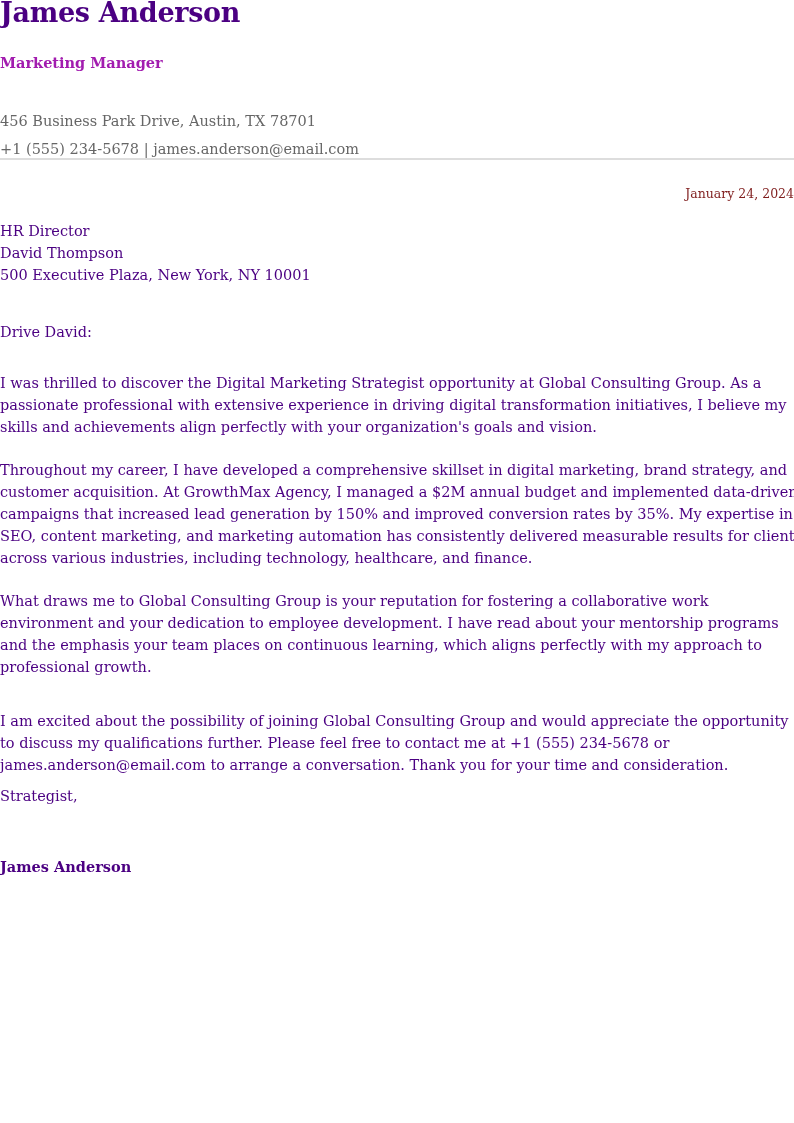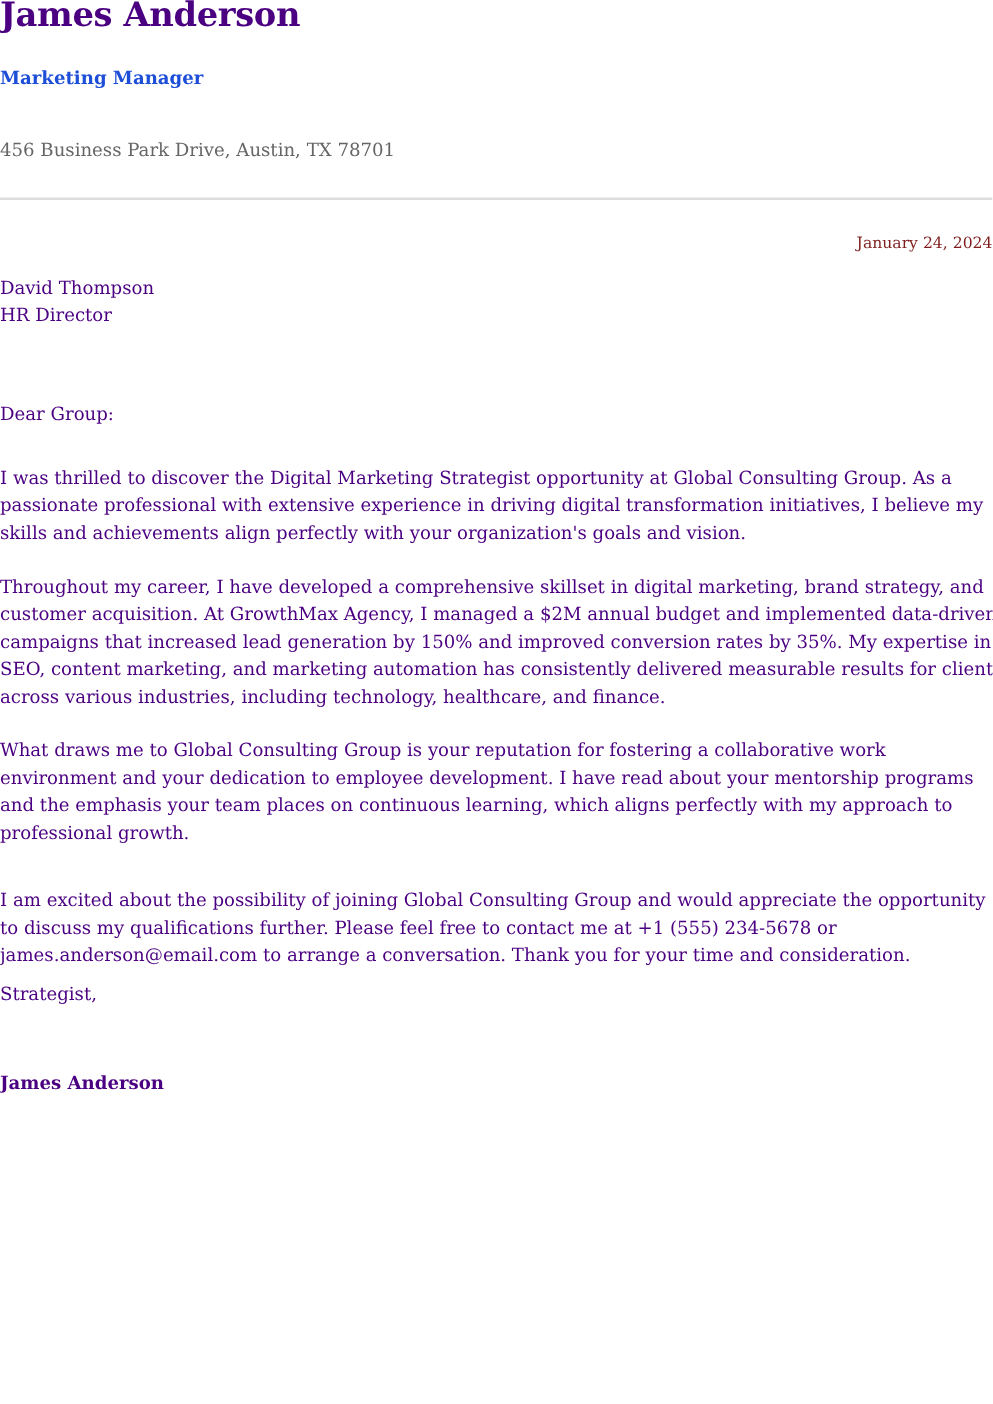--- a/index.html
+++ b/index.html
@@ -30,21 +30,21 @@
       color: #4B0082;
       letter-spacing: -0.3px;
       white-space: nowrap;
     }
     .title {
       position: absolute;
       left: 0;
       top: 54px;
       font-size: 14.5px;
       font-weight: bold;
-      color: #1d4ed8;
+      color: #a21caf;
       white-space: nowrap;
     }
     .contact-line {
       position: absolute;
       left: 0;
       font-size: 14.5px;
       color: #666666;
       white-space: nowrap;
       margin-top: 32px;
     }
@@ -111,31 +111,33 @@
     }
   </style>
 </head>
 <body>
 
 <div class="page">
 
   <h1 class="name">James Anderson</h1>
   <div class="title">Marketing Manager</div>
   <div class="contact-line address">456 Business Park Drive, Austin, TX 78701</div>
+  <div class="contact-line phone-email">+1 (555) 234-5678 | james.anderson@email.com</div>
 
   <div class="divider"></div>
 
   <div class="date">January 24, 2024</div>
 
   <div class="recipient">
+    <div>HR Director</div>
     <div>David Thompson</div>
-    <div>HR Director</div>
+    <div>500 Executive Plaza, New York, NY 10001</div>
   </div>
 
-  <div class="salutation">Dear Group:</div>
+  <div class="salutation">Drive David:</div>
 
   <p class="para p1">
     <span class="line">I was thrilled to discover the Digital Marketing Strategist opportunity at Global Consulting Group. As a</span>
     <span class="line">passionate professional with extensive experience in driving digital transformation initiatives, I believe my</span>
     <span class="line">skills and achievements align perfectly with your organization's goals and vision.</span>
   </p>
 
   <p class="para p2">
     <span class="line">Throughout my career, I have developed a comprehensive skillset in digital marketing, brand strategy, and</span>
     <span class="line">customer acquisition. At GrowthMax Agency, I managed a $2M annual budget and implemented data-driven</span>

